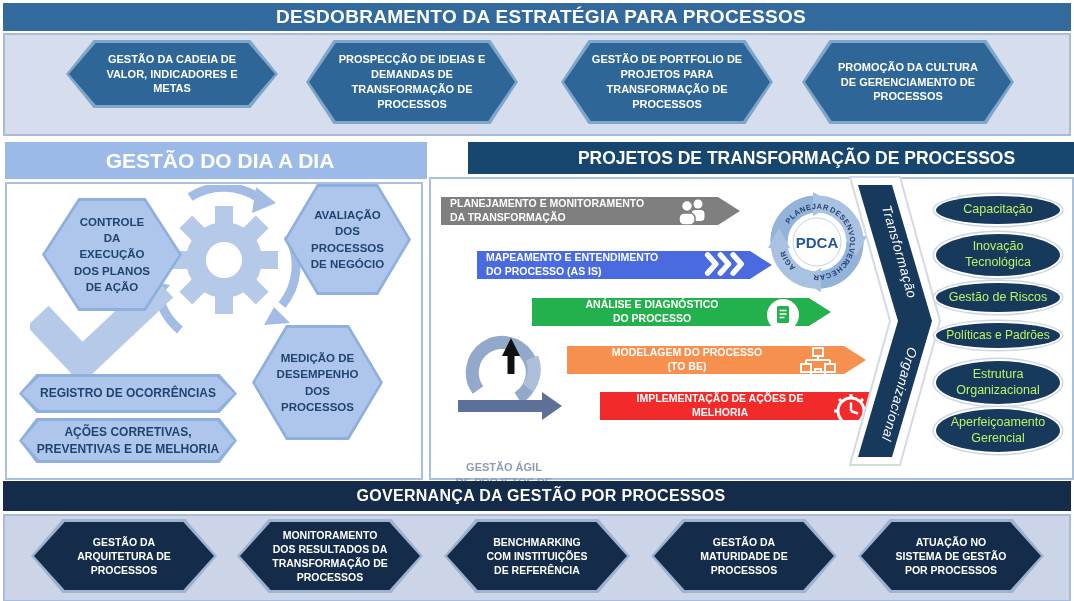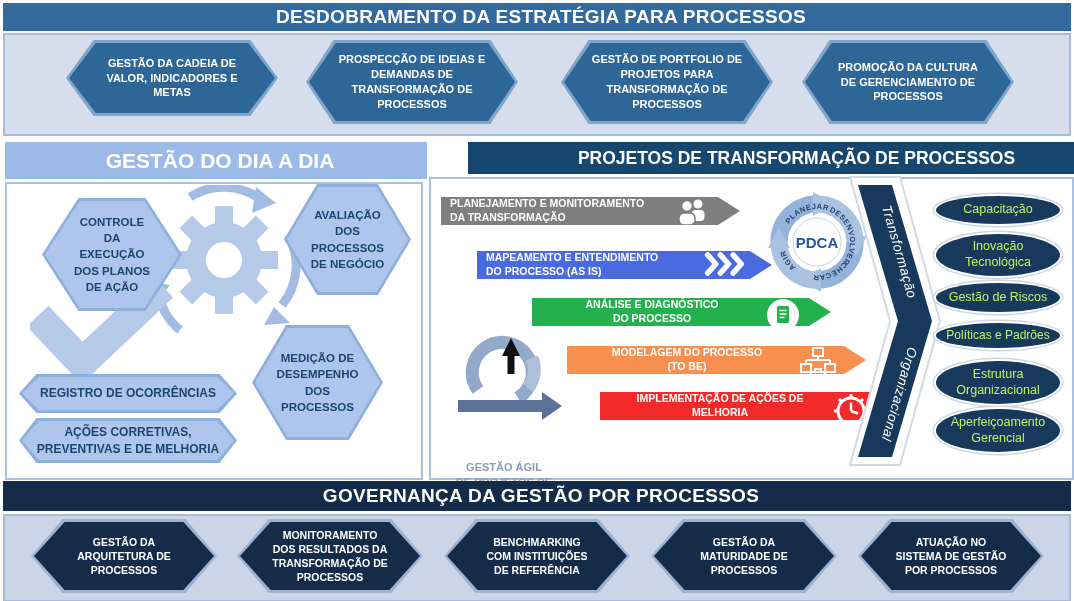--- a/index.html
+++ b/index.html
@@ -3,21 +3,21 @@
 <meta charset="utf-8">
 <style>
   html,body{margin:0;padding:0;background:#ffffff;}
   #canvas{position:relative;width:1074px;height:601px;background:#ffffff;overflow:hidden;
           font-family:"Liberation Sans","DejaVu Sans",sans-serif;}
   .abs{position:absolute;}
   
   .bar{position:absolute;display:flex;align-items:center;justify-content:center;
        color:#fff;font-weight:bold;text-align:center;padding-left:8px;}
   .bar-top{left:3px;right:3px;top:3px;height:28px;background:#336a9e;font-size:19px;letter-spacing:.3px;}
-  .bar-gov{left:3px;right:3px;top:481px;height:30px;background:#142c49;font-size:19px;letter-spacing:.3px;}
+  .bar-gov{left:3px;right:3px;top:481px;height:30px;background:#142c49;font-size:16px;letter-spacing:.3px;}
   .bar-daily{left:5px;top:142px;width:414px;height:37px;background:#9cbae7;font-size:21px;}
   .bar-projects{left:429px;top:142px;width:641px;height:32px;background:#17476f;font-size:17.5px;margin-left:39px;}
   
   .band{position:absolute;left:3px;right:3px;background:#d6dded;border:2px solid #a9bbd8;}
   .band-strategy{top:33px;height:99px;}
   .band-gov{top:514px;height:84px;background:#ccd5e8;}
   
   .panel{position:absolute;background:#fff;border:2px solid #a9c0de;}
   .panel-daily{left:5px;top:182px;width:414px;height:294px;}
   .panel-projects{left:429px;top:177px;width:641px;height:299px;}
@@ -54,21 +54,21 @@
 </head>
 <body>
 
 <div id="canvas">
 
   <div class="bar bar-top">
     <span>DESDOBRAMENTO DA ESTRATÉGIA PARA PROCESSOS</span>
   </div>
   <div class="band band-strategy"></div>
 
-  <div class="hex hex-strategy clip-top" style="left:66px;top:40px;width:212px;height:76px">
+  <div class="hex hex-strategy clip-top" style="left:66px;top:40px;width:212px;height:68px">
     <div class="hex-in clip-top">
         <span class="pre">GESTÃO DA CADEIA DE
 VALOR, INDICADORES E
 METAS</span>
       </div>
   </div>
   <div class="hex hex-strategy clip-top" style="left:306px;top:40px;width:212px;height:84px">
     <div class="hex-in clip-top">
         <span class="pre">PROSPECÇÃO DE IDEIAS E
 DEMANDAS DE

